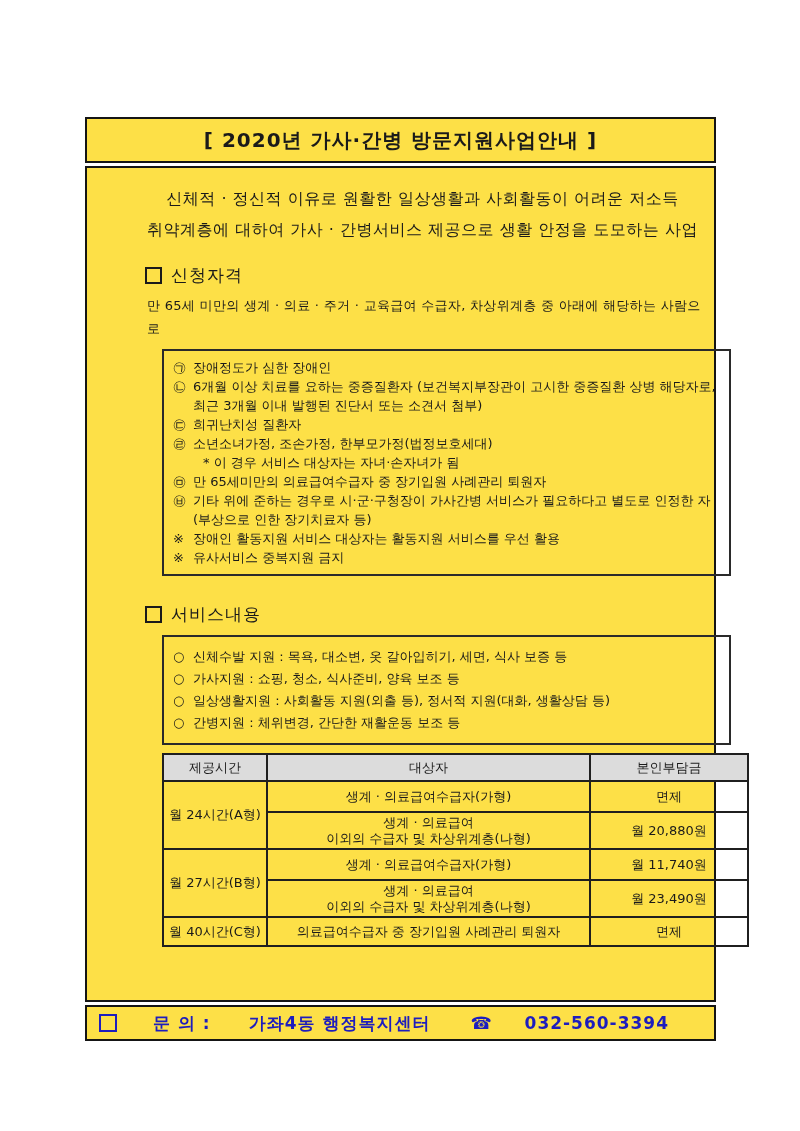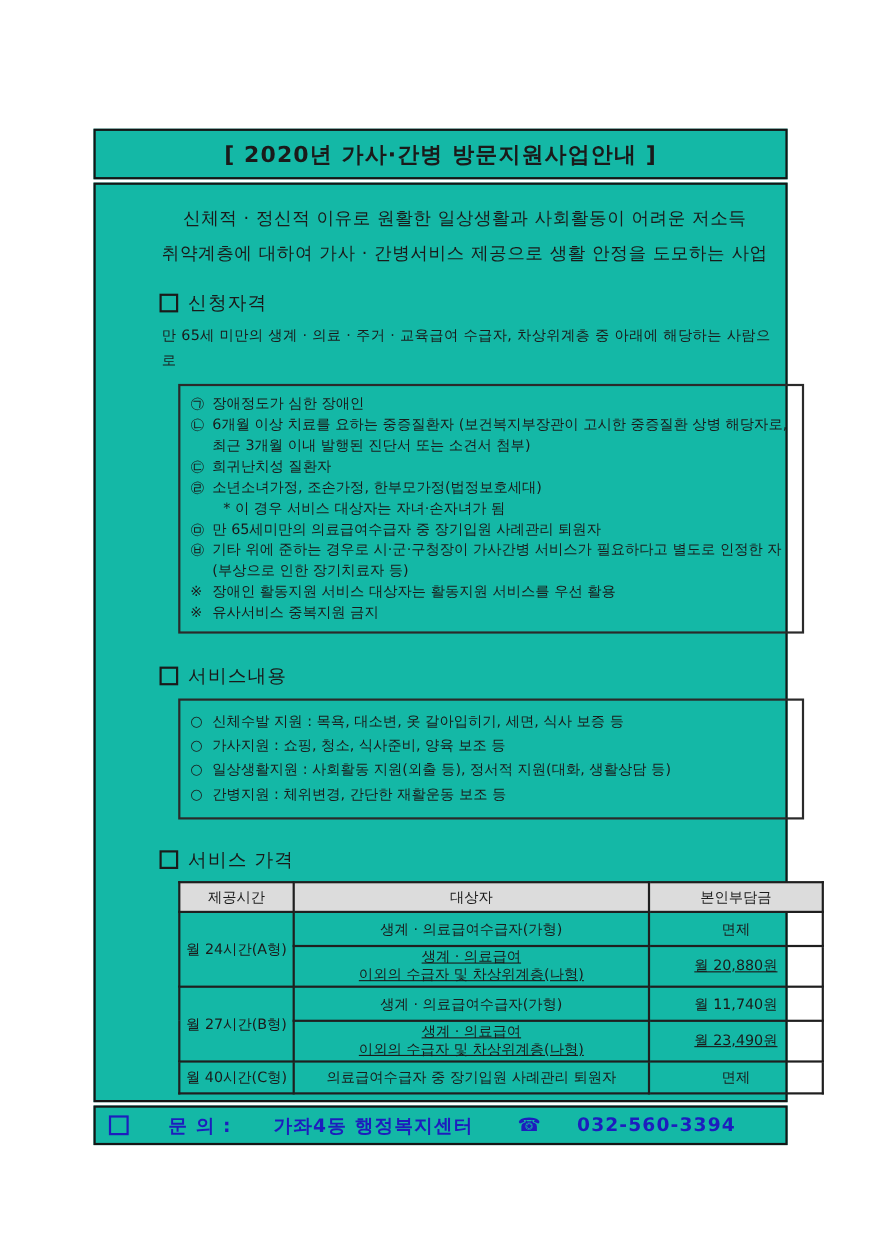--- a/index.html
+++ b/index.html
@@ -4,21 +4,21 @@
 <style>
   html,body{margin:0;padding:0;background:#ffffff;}
   .page{
     position:relative;
     width:800px;height:1131px;
     background:#ffffff;
     font-family:"DejaVu Sans",sans-serif;
     color:#1a1a1a;
     overflow:hidden;
   }
-  .box{position:absolute;left:85px;width:631px;box-sizing:border-box;border:2px solid #151515;background:#14b8a6;}
+  .box{position:absolute;left:85px;width:631px;box-sizing:border-box;border:2px solid #151515;background:#fde047;}
   .title-box{top:117px;height:46px;display:flex;align-items:center;justify-content:center;}
   .title-box .t{font-size:20px;font-weight:bold;letter-spacing:1px;}
   .body-box{top:166px;height:836px;padding-left:44px;}
   .footer-box{top:1005px;height:36px;display:flex;align-items:center;padding:0 12px;gap:24px;}
 
   .intro{margin:15px 8px 0;font-size:16px;line-height:31px;text-align:center;letter-spacing:0.5px;}
 
   .sec-head{display:flex;align-items:center;font-size:17px;font-weight:normal;margin-left:14px;letter-spacing:1px;}
   .sec-head .chk{width:13px;height:13px;border:2px solid #1a1a1a;margin-right:9px;flex:0 0 auto;}
   .h1{margin-top:19px;}
@@ -34,21 +34,21 @@
   .li .mk{flex:0 0 auto;width:20px;}
   .li .tx{flex:1;}
   .cont{margin-left:20px;}
   .subnote{margin-left:30px;}
 
   table.price{margin:8px 0 0 31px;border-collapse:collapse;table-layout:fixed;width:569px;font-size:13px;}
   table.price th,table.price td{border:2px solid #1f1f1f;text-align:center;vertical-align:middle;padding:0 2px;box-sizing:border-box;}
   table.price th{background:#dcdcdc;font-weight:normal;height:27px;}
   .c1{width:104px;}.c2{width:323px;}.c3{width:158px;}
   .r-s{height:31px;}
-  .r-d{height:37px;line-height:16px;text-decoration:underline;}
+  .r-d{height:37px;line-height:16px;}
   .r-last{height:29px;}
 
   .footer-box{color:#1d1dbe;font-size:17px;font-weight:bold;letter-spacing:1px;}
   .footer-box .chk{width:14px;height:14px;border:2px solid #1d1dbe;margin-right:12px;flex:0 0 auto;}
   .footer-box .sp{margin-right:14px;}
   .footer-box .tel-ic{font-weight:normal;margin:0 8px 0 16px;}
 </style>
 </head>
 <body>
 
@@ -127,24 +127,20 @@
       <div class="li">
         <span class="mk">○</span>
         <span class="tx">일상생활지원 : 사회활동 지원(외출 등), 정서적 지원(대화, 생활상담 등)</span>
       </div>
       <div class="li">
         <span class="mk">○</span>
         <span class="tx">간병지원 : 체위변경, 간단한 재활운동 보조 등</span>
       </div>
     </div>
 
-    <div class="sec-head h3">
-      <span class="chk"></span>
-      <span>서비스 가격</span>
-    </div>
 
     <table class="price">
       <tbody>
           <tr>
         <th class="c1">제공시간</th>
         <th class="c2">대상자</th>
         <th class="c3">본인부담금</th>
       </tr>
       <tr class="r-s">
         <td rowspan="2">월 24시간(A형)</td>

